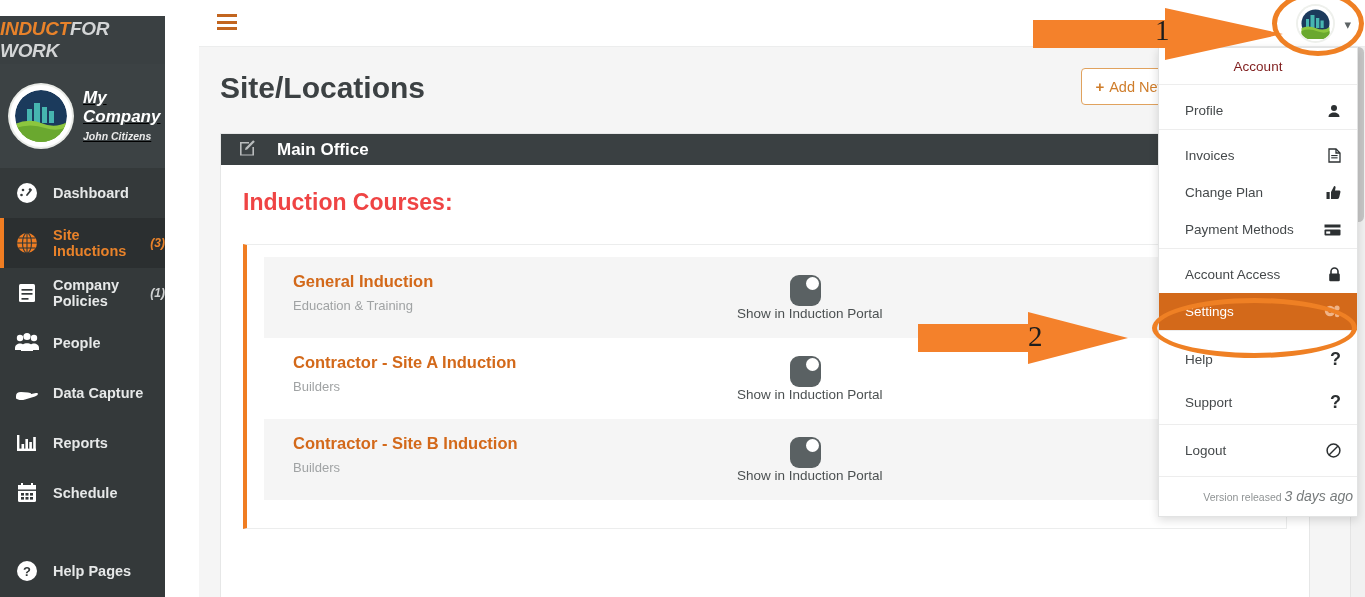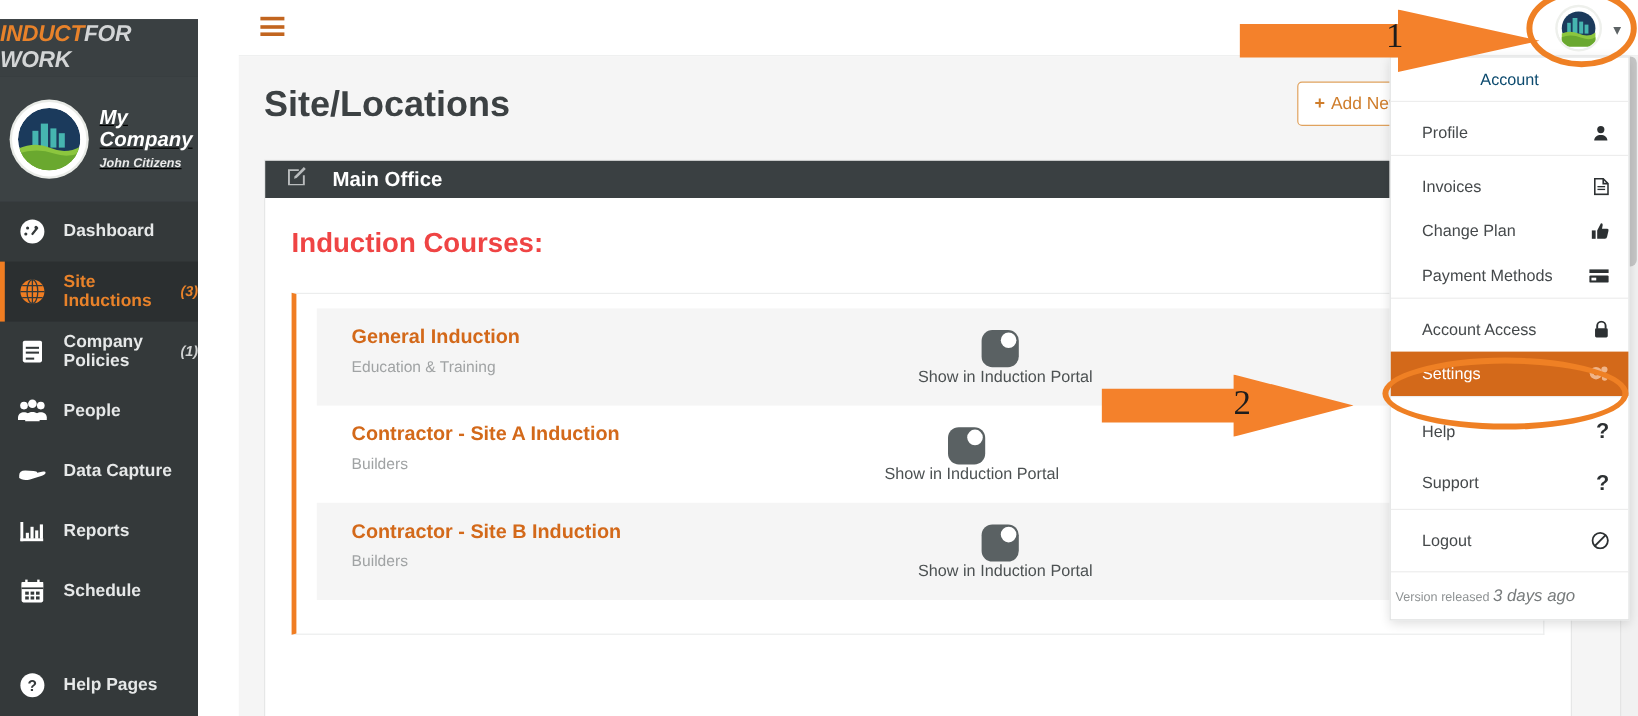--- a/index.html
+++ b/index.html
@@ -162,21 +162,21 @@
 
   .course-list {
     border: 1px solid #eceded; border-left: 4px solid #f07d22;
     padding: 12px 0 28px 0;
   }
   .course-row {
     display: flex; align-items: flex-start;
     padding: 15px 0 17px 29px; margin: 0 16px 0 17px;
     position: relative;
   }
-  .course-row.shaded { background: #f5f5f5; gap: 28px; }
+  .course-row.shaded { background: #f5f5f5; }
   .course-left { width: 435px; }
   .course-name {
     color: #d3691a; font-size: 16.5px; font-weight: bold; cursor: pointer;
   }
   .course-sub { color: #a0a3a4; font-size: 13px; margin-top: 7px; }
   .toggle-wrap { display: flex; align-items: center; padding-top: 3px; flex-direction: column; }
   .toggle {
     width: 31px; height: 17px; border-radius: 9px;
     background: #5a6163; position: relative;
     cursor: pointer; flex: 0 0 31px;
@@ -190,36 +190,36 @@
   
   .dropdown {
     position: absolute; right: 7px; top: 47px;
     width: 200px;
     background: #ffffff;
     border: 1px solid #e2e3e3;
     box-shadow: 0 3px 9px rgba(0,0,0,0.14);
     z-index: 40;
   }
   .dd-header {
-    text-align: center; color: #0c4a6e; font-size: 13.5px;
+    text-align: center; color: #7f1d1d; font-size: 13.5px;
     padding: 11px 0 10px 0;
     border-bottom: 1px solid #ededed;
   }
   .dd-item {
     display: flex; align-items: center; justify-content: space-between;
     padding: 11px 16px 11px 26px;
     color: #45494b; font-size: 13.5px; cursor: pointer;
   }
   .dd-item.highlight { background: #d3691a; color: #ffffff; }
   .dd-item.highlight .dd-icon { color: #f0b488; }
   .dd-icon { color: #2c3032; font-size: 14px; display: flex; align-items: center; }
   .dd-sep { border-top: 1px solid #ededed; }
   .dd-footer {
     border-top: 1px solid #ededed;
-    text-align: left; padding: 11px 4px 12px 4px;
+    text-align: right; padding: 11px 4px 12px 4px;
     color: #8f9394; font-size: 10.5px; white-space: nowrap;
   }
   .dd-footer .big { font-size: 14px; font-style: italic; color: #777b7c; }
   .dd-pad { height: 7px; }
 
   
   .anno { position: absolute; z-index: 60; pointer-events: none; }
   .arrow-num {
     position: absolute; z-index: 61;
     font-size: 29px; color: #1d1d1d;

